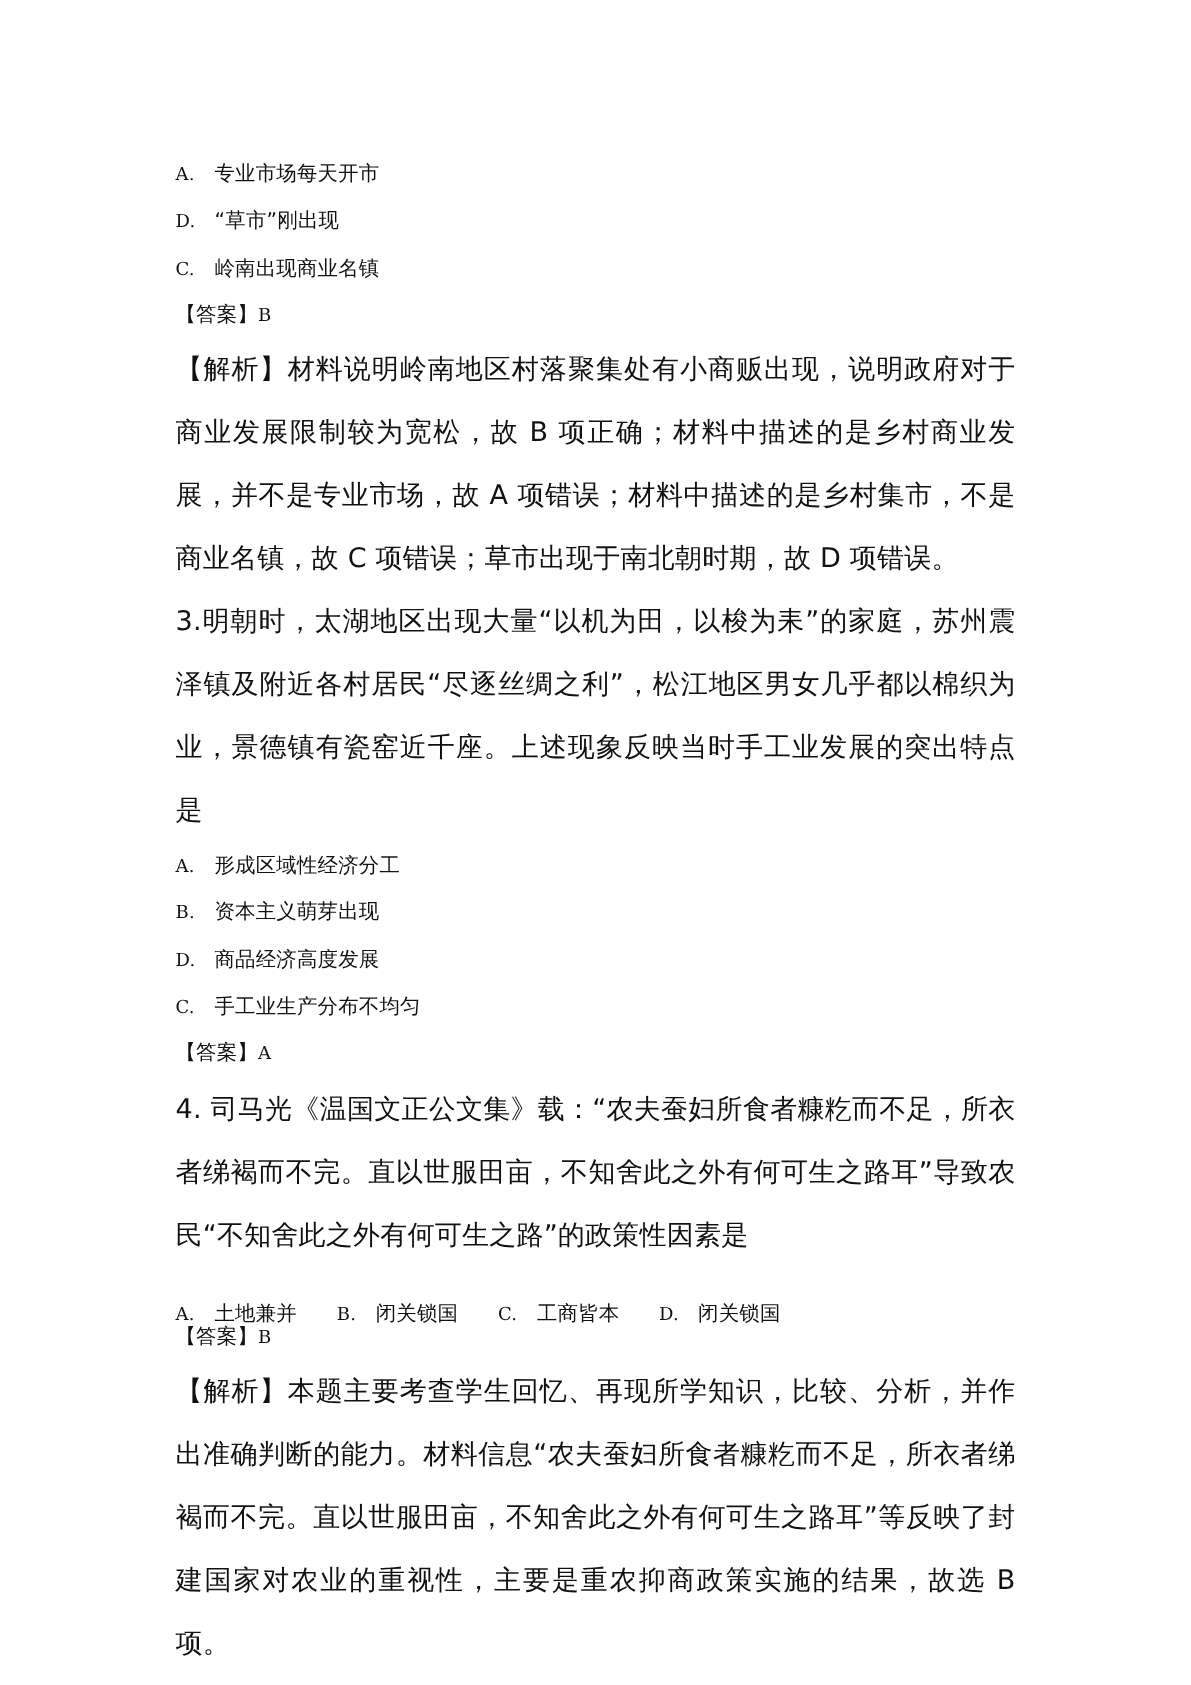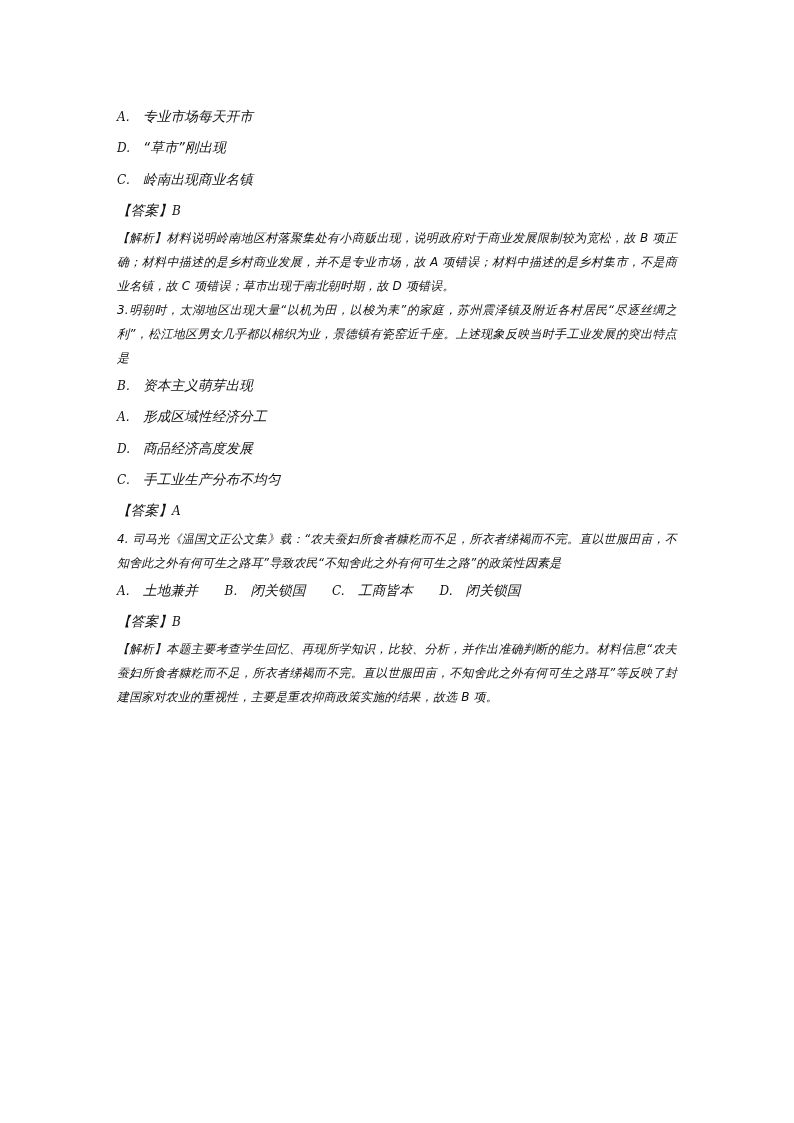--- a/index.html
+++ b/index.html
@@ -13,45 +13,45 @@
       position: relative;
       overflow: hidden;
       font-family: "DejaVu Sans", "Liberation Sans", sans-serif;
       color: #111111;
     }
     .page {
       position: absolute;
       left: 117px;
       top: 101px;
       width: 560px;
-      font-style: italic;
     }
     .line {
       font-size: 13.6px;
       line-height: 31.3px;
       height: 31.3px;
       white-space: nowrap;
       letter-spacing: 0.15px;
     }
     .wrap {
-      font-size: 12px;
-      line-height: 24px;
+      font-size: 18px;
+      line-height: 42px;
       text-align: justify;
       text-align-last: left;
       letter-spacing: 0.15px;
     }
     .opt-label {
       font-family: "DejaVu Serif", "Liberation Serif", serif;
       font-size: 12px;
       display: inline-block;
       width: 26px;
     }
     .inline-opts .opt {
       display: inline-block;
       margin-right: 22px;
+      margin-top: 16px;
     }
     .bracket {
       font-weight: normal;
     }
     .ans-letter {
       font-family: "DejaVu Serif", "Liberation Serif", serif;
       font-size: 12px;
     }
   </style>
 </head>
@@ -70,24 +70,24 @@
   </div>
   <div class="line">
     <span class="bracket">【答案】</span><span class="ans-letter">B</span>
   </div>
   <div class="wrap">
     <span class="bracket">【解析】</span><span>材料说明岭南地区村落聚集处有小商贩出现，说明政府对于商业发展限制较为宽松，故 B 项正确；材料中描述的是乡村商业发展，并不是专业市场，故 A 项错误；材料中描述的是乡村集市，不是商业名镇，故 C 项错误；草市出现于南北朝时期，故 D 项错误。</span>
   </div>
 
   <div class="wrap">3.明朝时，太湖地区出现大量“以机为田，以梭为耒”的家庭，苏州震泽镇及附近各村居民“尽逐丝绸之利”，松江地区男女几乎都以棉织为业，景德镇有瓷窑近千座。上述现象反映当时手工业发展的突出特点是</div>
   <div class="line">
-    <span class="opt-label">B.</span><span>资本主义萌芽出现</span>
+    <span class="opt-label">A.</span><span>形成区域性经济分工</span>
   </div>
   <div class="line">
-    <span class="opt-label">A.</span><span>形成区域性经济分工</span>
+    <span class="opt-label">B.</span><span>资本主义萌芽出现</span>
   </div>
   <div class="line">
     <span class="opt-label">D.</span><span>商品经济高度发展</span>
   </div>
   <div class="line">
     <span class="opt-label">C.</span><span>手工业生产分布不均匀</span>
   </div>
   <div class="line">
     <span class="bracket">【答案】</span><span class="ans-letter">A</span>
   </div>

